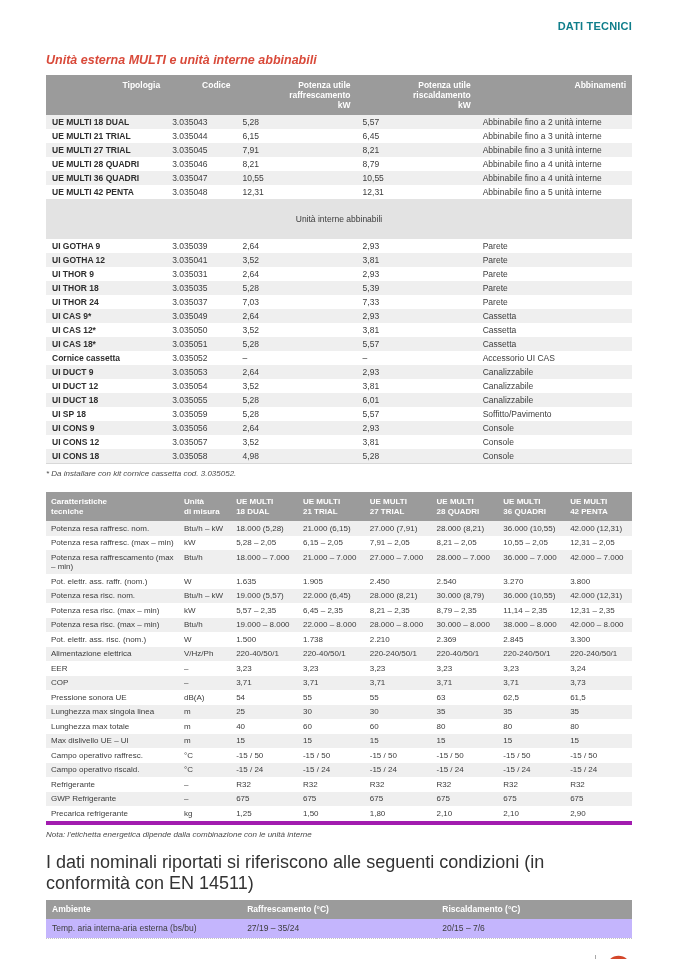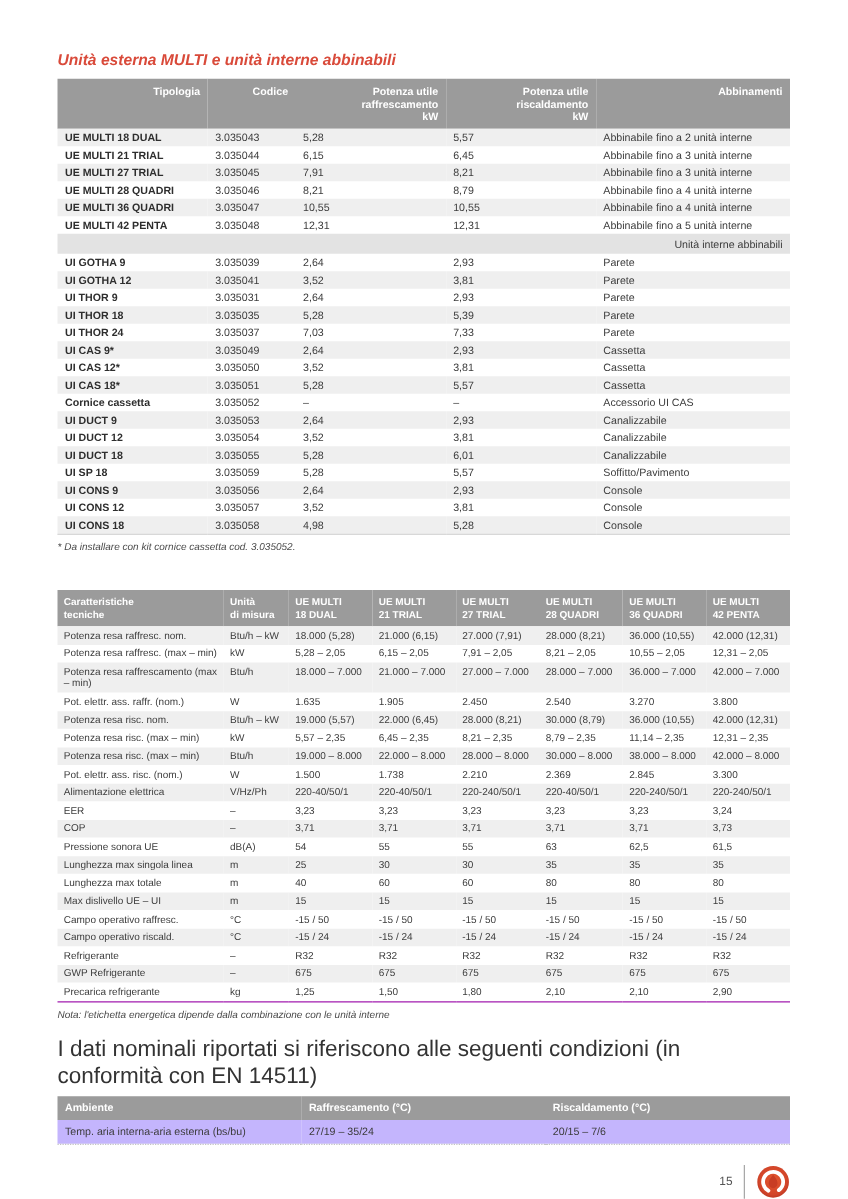--- a/index.html
+++ b/index.html
@@ -9,43 +9,46 @@
   .brand-label{color:#0f7e8b;font-weight:bold;font-size:11px;letter-spacing:.2px;}
   h2.section-title{color:#d94a3a;font-size:12.5px;font-weight:bold;margin:21px 0 8px 0;font-style:italic;}
   table{border-collapse:collapse;width:100%;table-layout:fixed;}
   th,td{vertical-align:top;text-align:left;word-wrap:break-word;}
   
   .t1 th{background:#9b9b9b;color:#ffffff;font-weight:bold;font-size:8.5px;line-height:10px;padding:5px 6px;white-space:pre-line;text-align:right;}
   .t1 td{font-size:8.5px;line-height:10px;padding:2px 6px;color:#3c3c3c;}
   .t1 td.c0{font-weight:bold;color:#2e2e2e;}
   #t1a tr:nth-child(odd){background:#efefef;}
   #t1b tr:nth-child(even){background:#efefef;}
-  .t1 tbody.band td{background:#e3e3e3;text-align:right;font-size:8.5px;padding:3px 6px;color:#3c3c3c;}
+  .t1 tbody.band td{background:#e3e3e3;text-align:center;font-size:8.5px;padding:15px 6px;color:#3c3c3c;}
   .t1{border-bottom:1px solid #d8d8d8;}
   p.footnote,p.nota{font-style:italic;font-size:8px;color:#4a4a4a;margin:5px 0 0 0;}
   
-  .t2{margin-top:30px;border-bottom:1px solid #a21caf;}
+  .t2{margin-top:14px;border-bottom:4px solid #a21caf;}
   .t2 th{background:#9b9b9b;color:#ffffff;font-weight:bold;font-size:8px;line-height:9.5px;padding:5px 5px;white-space:pre-line;}
   .t2 td{font-size:8px;line-height:9.5px;padding:2.5px 5px;}
   #t2b tr:nth-child(odd){background:#efefef;}
   
   p.cond{font-size:18px;color:#333333;margin:13px 0 6px 0;font-weight:normal;}
   .t3 th{background:#9b9b9b;color:#ffffff;font-weight:bold;font-size:8.5px;padding:4.5px 6px;}
   .t3 td{font-size:8.5px;padding:4.5px 6px;background:#c4b5fd;}
   .t3{border-bottom:1px dotted #c4c4c4;}
   
   .footer{display:flex;justify-content:flex-end;align-items:center;gap:9px;margin-top:16px;}
   .page-num{font-size:9.5px;color:#555555;}
   .vline{width:1px;height:28px;background:#a8a8a8;display:inline-block;}
 </style>
 </head>
 <body>
 
 <div class="page">
 
+  <div class="top-header">
+    <span class="brand-label">DATI TECNICI</span>
+  </div>
 
   <h2 class="section-title">Unità esterna MULTI e unità interne abbinabili</h2>
 
   <table class="t1">
     <colgroup>
       <col style="width:20.5%">
         <col style="width:12%">
         <col style="width:20.5%">
         <col style="width:20.5%">
         <col style="width:26.5%">

